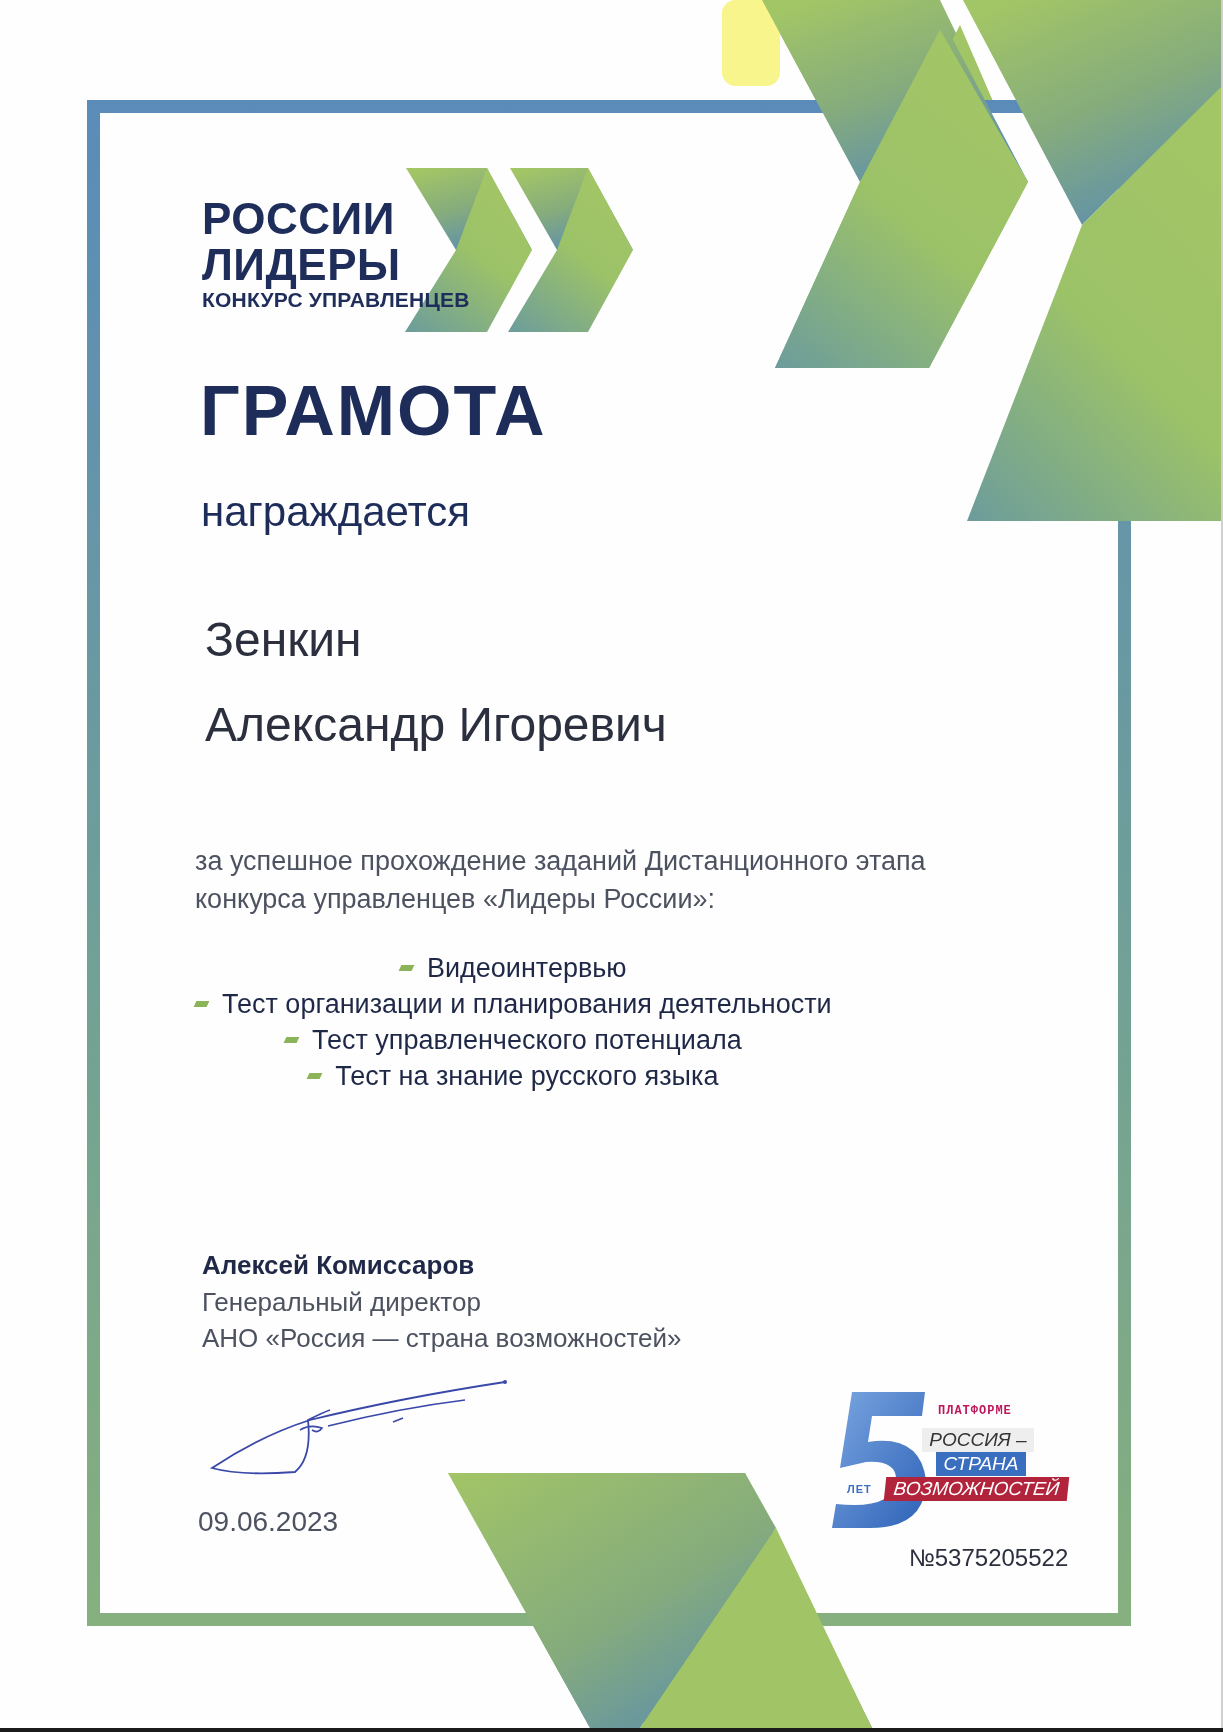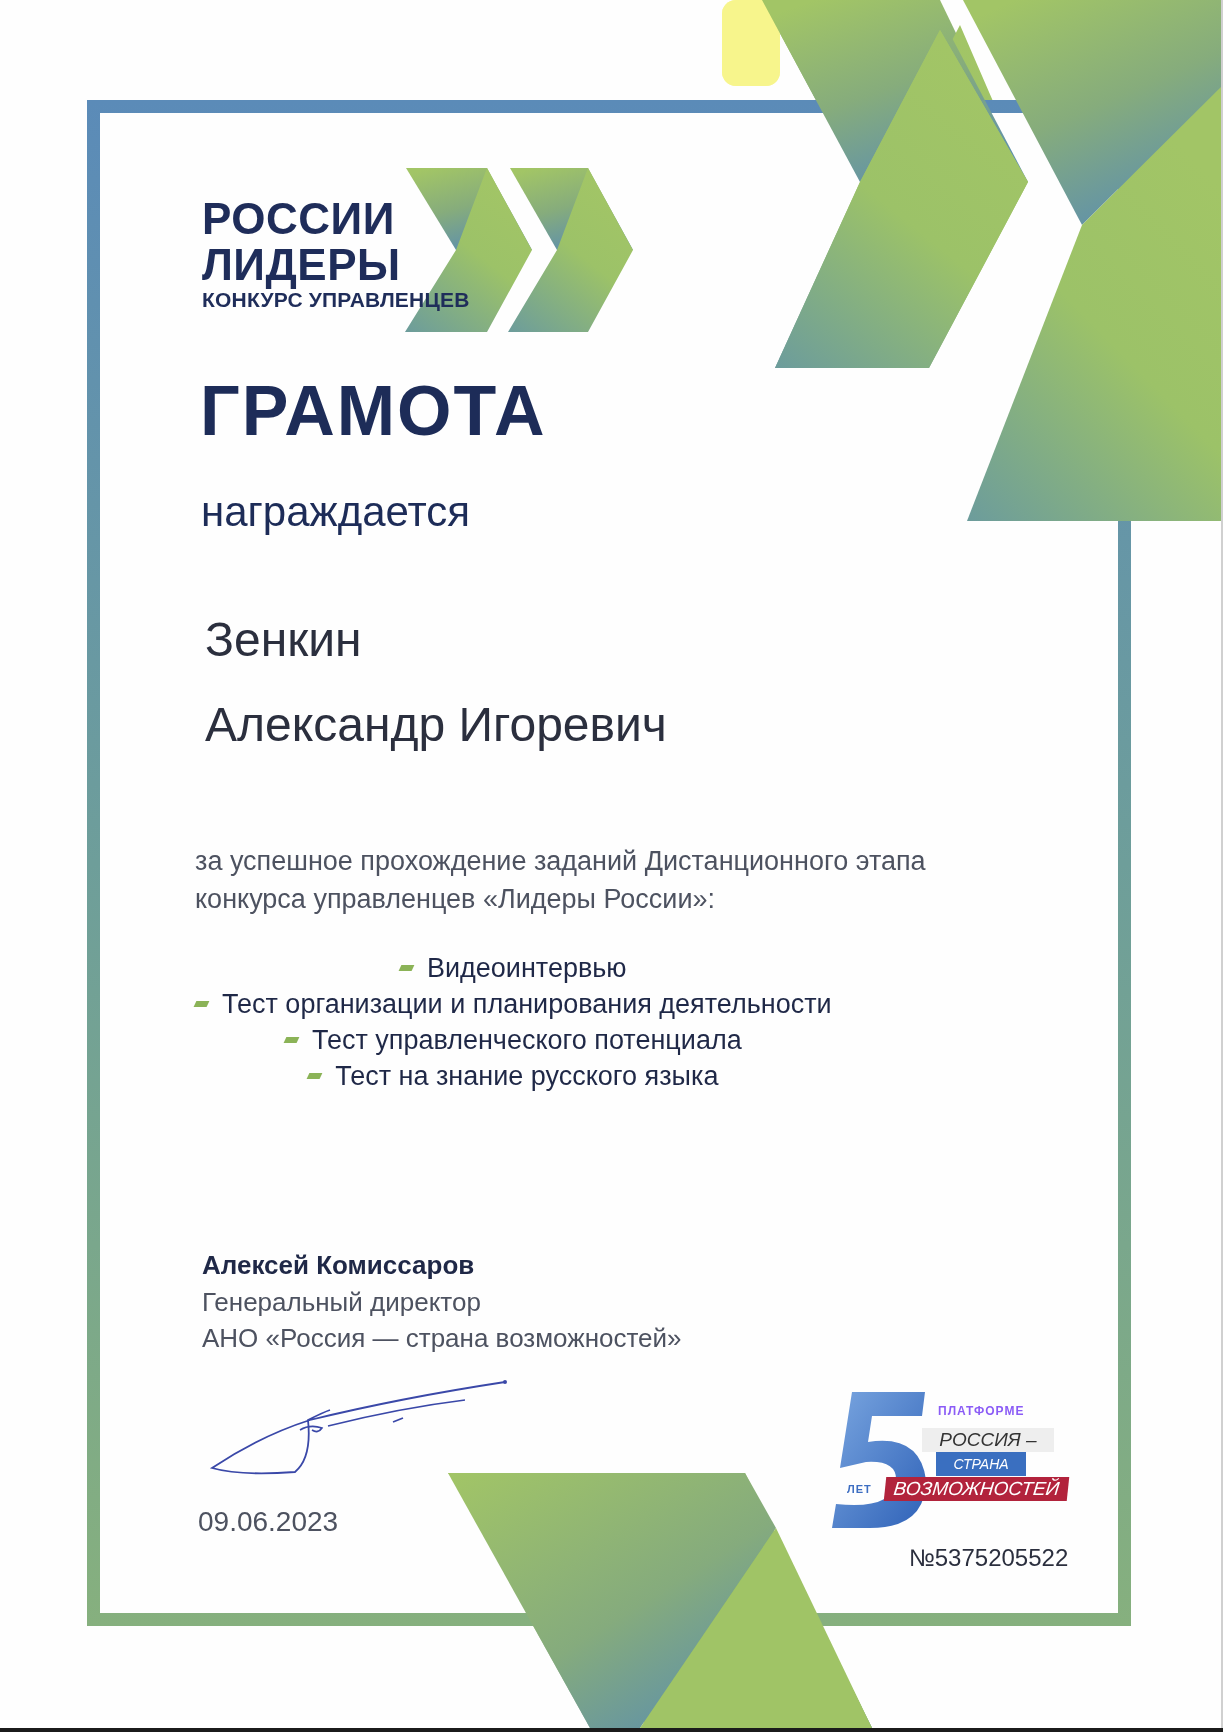--- a/index.html
+++ b/index.html
@@ -16,23 +16,23 @@
   .name2 { left:205px; top:697px; font-size:48px; color:#2b2f3e; line-height:56px; }
   .desc { left:195px; top:842px; font-size:27px; color:#4d5260; line-height:38px; width:800px; }
   .list { left:195px; top:950px; margin:0; padding:0; list-style:none; }
   .list li { font-size:27px; color:#1f2847; line-height:36px; display:flex; align-items:center;justify-content:center; }
   .bullet { width:13px; height:6px; background:#8bb357; transform:skewX(-25deg); margin-right:14px; display:inline-block; }
   .signer-name { left:202px; top:1250px; font-size:26px; color:#1f2847; font-weight:bold; }
   .signer-role { left:202px; top:1287px; font-size:26px; color:#4d5260; }
   .signer-org { left:202px; top:1323px; font-size:26px; color:#4d5260; }
   .date { left:198px; top:1506px; font-size:28px; color:#4d5260; }
   .number { left:909px; top:1544px; font-size:24px; color:#2b2f3e; }
-  .badge-top { left:938px; top:1404px; font-size:12px; font-weight:bold; color:#8b5cf6; letter-spacing:1px; }
-  .badge-l1 { left:922px; top:1428px; width:132px; height:24px; background:#eeeeee; color:#333; font-style:italic; font-size:19px; line-height:24px; text-align:center; }
-  .badge-l2 { left:936px; top:1452px; width:90px; height:24px; background:#3a6fc0; color:#fff; font-style:italic; font-size:14px; line-height:24px; text-align:center; }
+  .badge-top { left:938px; top:1404px; font-size:12px; font-weight:bold; color:#be185d; letter-spacing:1px;font-family:Liberation Mono, monospace; }
+  .badge-l1 { left:922px; top:1428px; width:112px; height:24px; background:#eeeeee; color:#333; font-style:italic; font-size:19px; line-height:24px; text-align:center; }
+  .badge-l2 { left:936px; top:1452px; width:90px; height:24px; background:#3a6fc0; color:#fff; font-style:italic; font-size:19px; line-height:24px; text-align:center; }
   .badge-l3 { left:885px; top:1477px; width:183px; height:24px; background:#b2233c; color:#fff; font-style:italic; font-size:19px; line-height:24px; text-align:center; transform:skewX(-6deg); }
   .badge-let { left:847px; top:1483px; font-size:11px; font-weight:bold; color:#3d6ec2; letter-spacing:1px; }
   .edge-right { right:0; top:0; width:2px; height:1732px; background:#d0d0d0; }
   .edge-bottom { left:0; bottom:0; width:1223px; height:4px; background:#1b1b1b; }
 </style>
 </head>
 <body>
 
 <div class="abs deco" style="left:0;top:0;width:1223px;height:1732px;">
   <svg width="1223" height="1732" viewBox="0 0 1223 1732">

